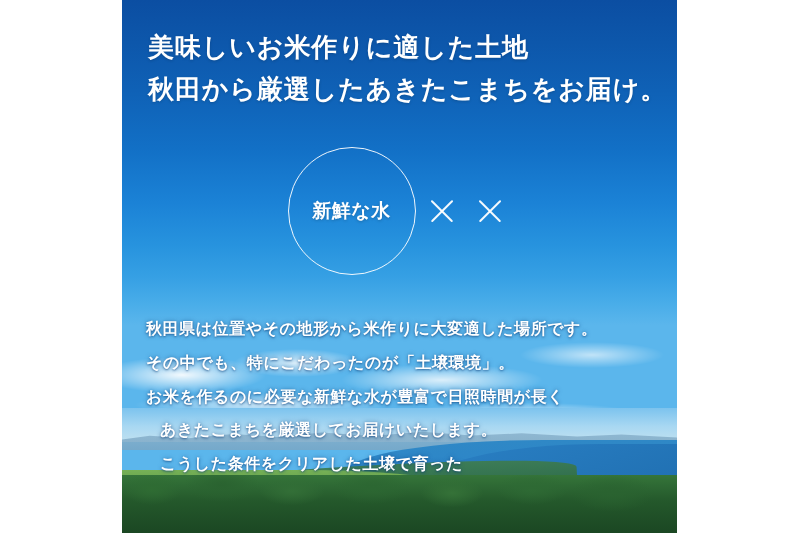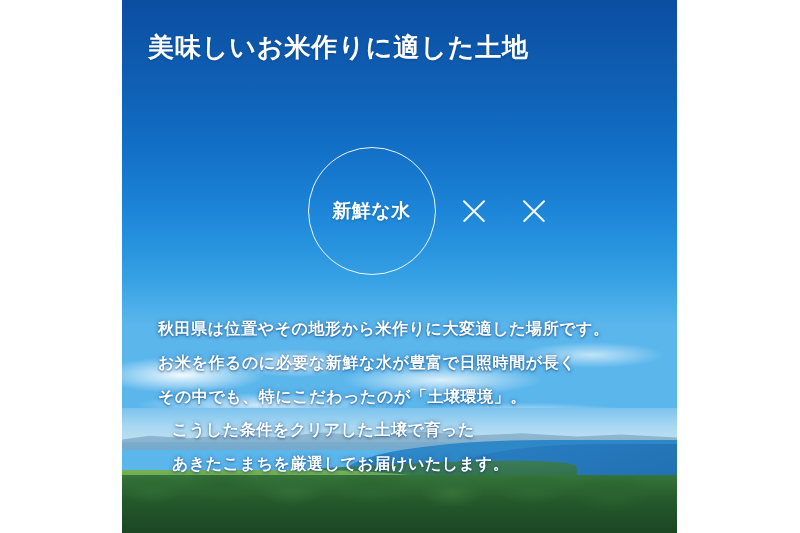--- a/index.html
+++ b/index.html
@@ -71,39 +71,39 @@
       linear-gradient(180deg,#35753a 0%,#24582b 45%,#1b4723 100%);}
 
   
   .headline{position:absolute;left:0;top:26px;width:555px;padding:0 26px;box-sizing:border-box;}
   .headline .line{
     color:#ffffff;font-size:26px;line-height:1.62;letter-spacing:.035em;font-weight:700;
     text-shadow:0 1px 3px rgba(0,0,0,.18);white-space:nowrap;}
 
   
   .circles{position:absolute;left:0;top:145px;width:555px;height:132px;
-    display:flex;align-items:center;justify-content:center;gap:16px;margin-left:32px;}
+    display:flex;align-items:center;justify-content:center;gap:4px;}
   .circle{
     width:128px;height:128px;border-radius:50%;
     border:1.4px solid rgba(255,255,255,.92);
     display:flex;align-items:center;justify-content:center;
     box-sizing:border-box;flex:0 0 auto;}
   .circle .clabel{
     color:#ffffff;font-size:19px;font-weight:700;line-height:1.42;
     letter-spacing:.03em;text-align:center;white-space:pre-line;
     text-shadow:0 1px 3px rgba(0,0,0,.22);}
   .xmark{width:44px;height:44px;flex:0 0 auto;position:relative;}
   .xmark:before,.xmark:after{
     content:"";position:absolute;left:50%;top:50%;width:30px;height:1.6px;
     background:rgba(255,255,255,.95);border-radius:2px;}
   .xmark:before{transform:translate(-50%,-50%) rotate(45deg);}
   .xmark:after{transform:translate(-50%,-50%) rotate(-45deg);}
 
   
-  .body-copy{position:absolute;left:12px;top:312px;width:555px;padding:0 24px;box-sizing:border-box;}
+  .body-copy{position:absolute;left:0;top:312px;width:555px;padding:0 24px;box-sizing:border-box;}
   .body-copy .bline{
     color:#ffffff;font-size:16px;line-height:2.11;letter-spacing:.035em;font-weight:700;
     white-space:nowrap;
     text-shadow:0 0 4px rgba(10,60,120,.55), 0 1px 2px rgba(10,60,120,.55);}
   .body-copy .bline.ind{padding-left:14px;}
 </style>
 </head>
 <body>
 
 <div class="page">
@@ -117,32 +117,33 @@
       <div class="sea"></div>
       <div class="sea2"></div>
       <div class="coast"></div>
       <div class="fields"></div>
       <div class="town"></div>
       <div class="forest"></div>
     </div>
 
     <div class="headline">
       <div class="line">美味しいお米作りに適した土地</div>
+      <div class="line">秋田から厳選したあきたこまちをお届け。</div>
     </div>
 
     <div class="circles">
       <div class="circle">
         <span class="clabel">新鮮な水</span>
       </div>
       <div class="xmark"></div>
       <div class="xmark"></div>
     </div>
 
     <div class="body-copy">
       <div class="bline">秋田県は位置やその地形から米作りに大変適した場所です。</div>
+      <div class="bline">その中でも、特にこだわったのが「土壌環境」。</div>
       <div class="bline">お米を作るのに必要な新鮮な水が豊富で日照時間が長く</div>
-      <div class="bline">その中でも、特にこだわったのが「土壌環境」。</div>
+      <div class="bline ind">あきたこまちを厳選してお届けいたします。</div>
       <div class="bline ind">こうした条件をクリアした土壌で育った</div>
-      <div class="bline ind">あきたこまちを厳選してお届けいたします。</div>
     </div>
 
   </div>
 </div>
 
 </body></html>

